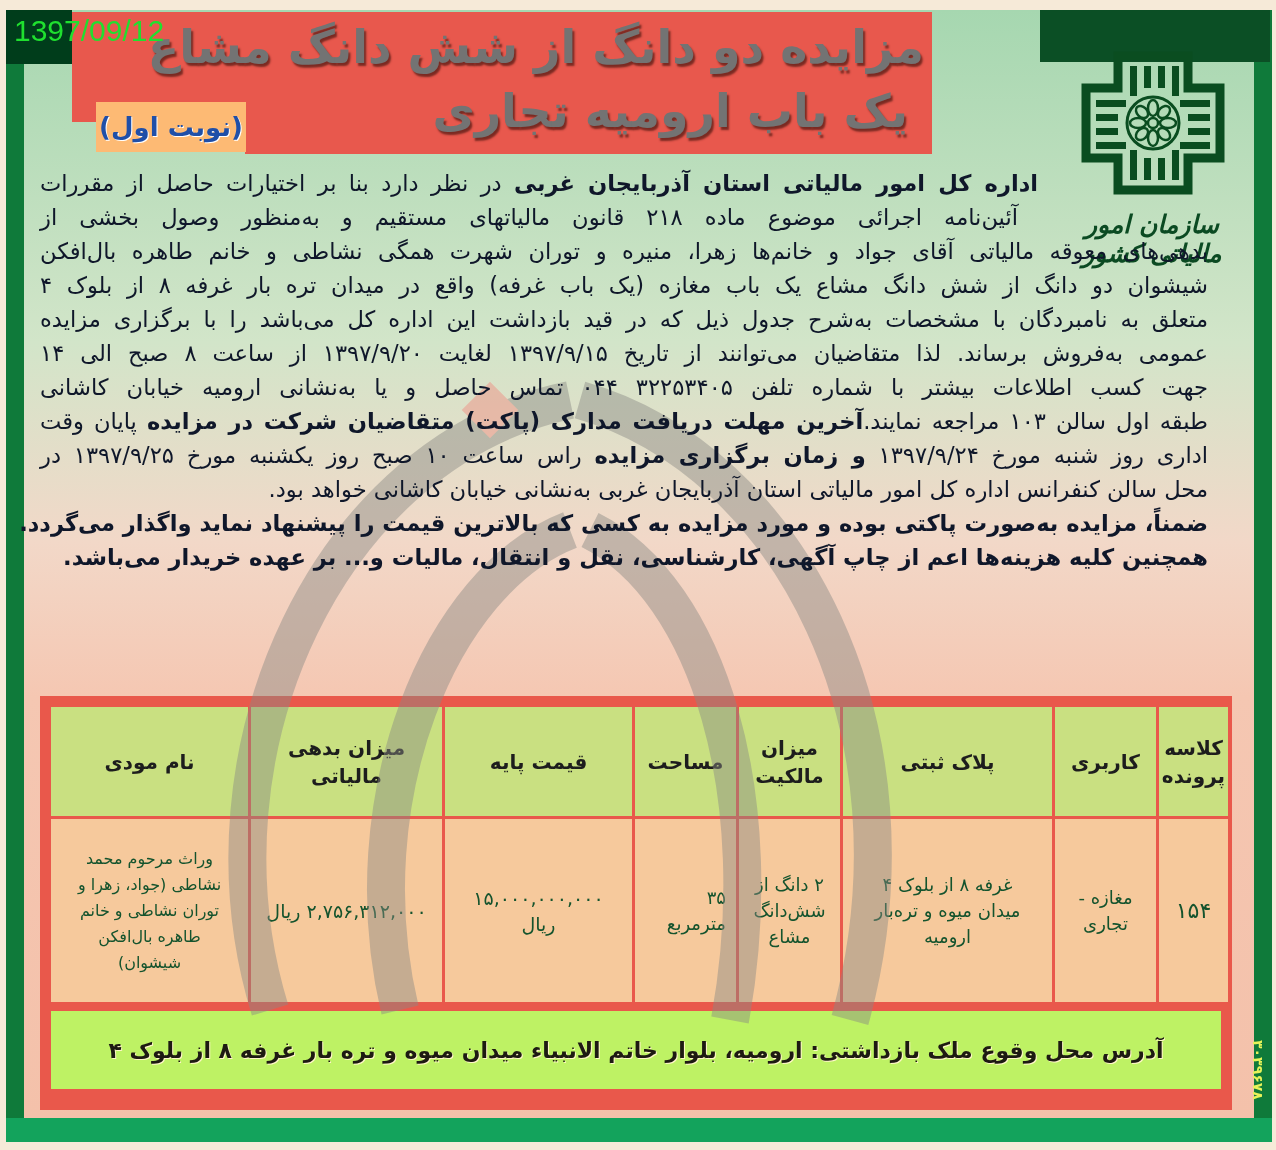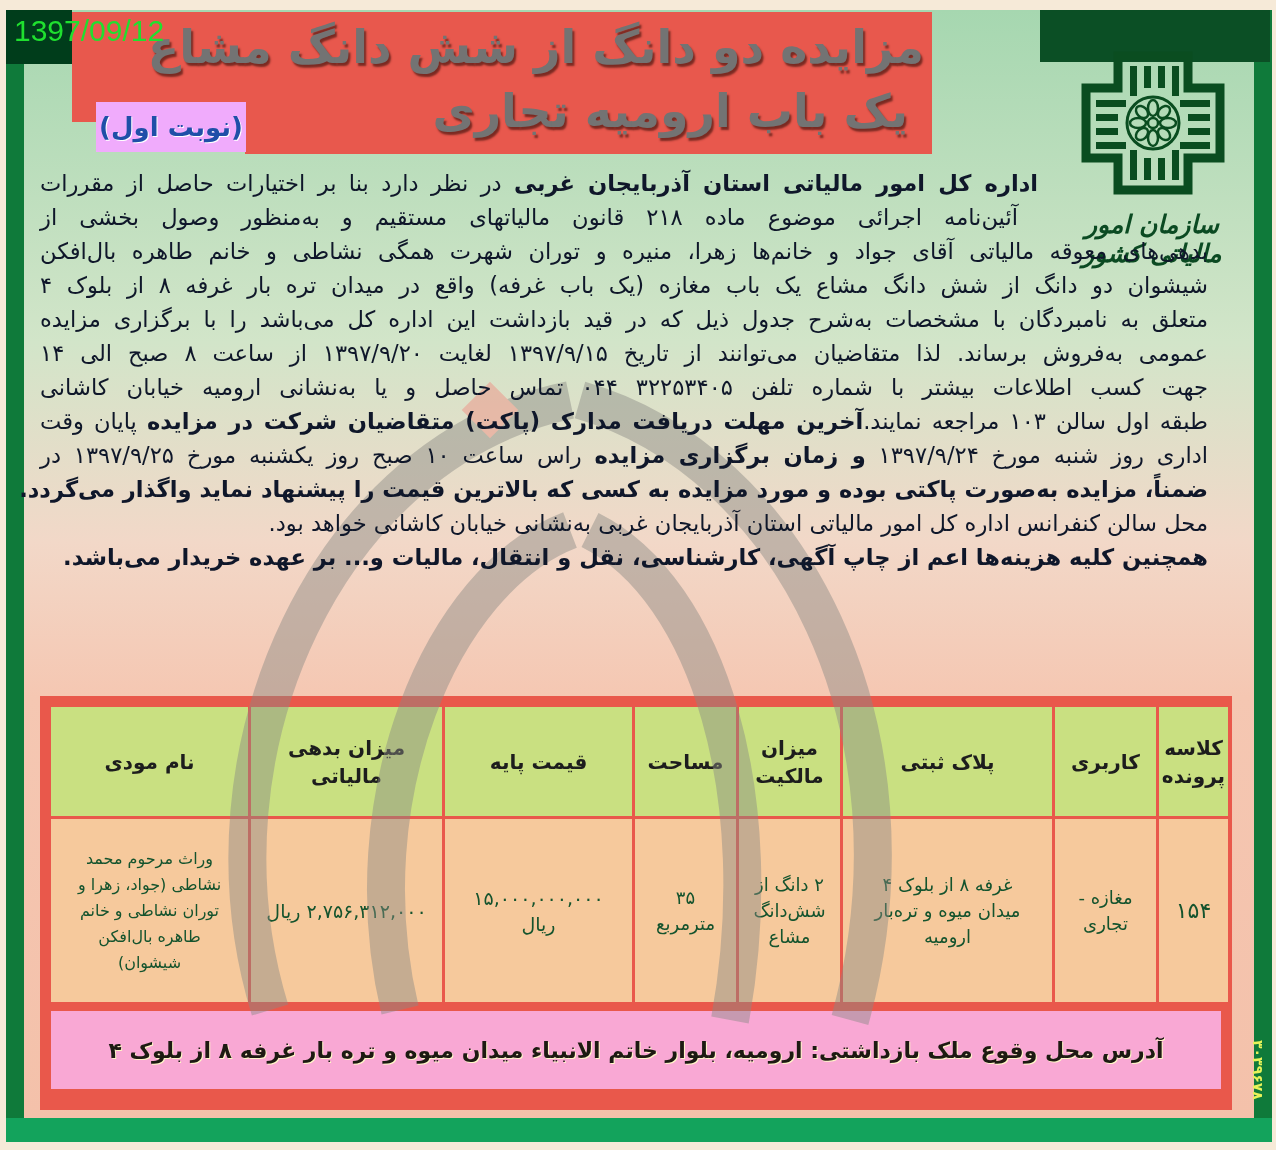--- a/index.html
+++ b/index.html
@@ -28,21 +28,21 @@
     background: #e8584d;
   }
   .title-box-tail { position: absolute; left: 245px; top: 110px; width: 687px; height: 44px; background: #e8584d; }
   .title-line {
     position: absolute; right: 360px; font-family: "DejaVu Sans", sans-serif; font-weight: bold;
     color: #737373; text-shadow: 2px 3px 2px #7a2a22; direction: rtl; white-space: nowrap;
   }
   .title-line-1 { top: 20px; right: 352px; font-size: 46px; }
   .title-line-2 { top: 84px; right: 368px; font-size: 46px; }
   .round-badge {
-    position: absolute; left: 96px; top: 102px; width: 150px; height: 50px; background: #f0abfc;
+    position: absolute; left: 96px; top: 102px; width: 150px; height: 50px; background: #fdba74;
     display: flex; align-items: center; justify-content: center;
   }
   .round-badge span { font-weight: bold; font-size: 26px; color: #1f4fa8; text-shadow: 1px 1px 0 #fff; direction: rtl; }
 
   .logo {
     position: absolute; right: 48px; top: 48px; width: 150px; height: 150px;
   }
   .logo-caption {
     position: absolute; right: 34px; top: 210px; width: 180px; font-family: "DejaVu Serif", serif;
     font-size: 25px; color: #0b4a22; font-style: italic; font-weight: bold; direction: rtl; text-align: center;
@@ -64,21 +64,21 @@
     background: #e9584b; padding: 8px;
   }
   table.info {
     width: 100%; border-collapse: collapse; direction: rtl; table-layout: fixed;
     font-size: 18px; text-align: center;
   }
   table.info td, table.info th { border: 3px solid #e9584b; vertical-align: middle; }
   table.info th { background: #c9e081; height: 112px; font-weight: bold; font-size: 20px; color: #1d1d1d; line-height: 28px; }
   table.info td { background: #f6c99c; height: 186px; line-height: 26px; color: #14532d; }
   .addr-row {
-    margin-top: 3px; height: 84px; background: #f9a8d4; border: 3px solid #e9584b;
+    margin-top: 3px; height: 84px; background: #bef264; border: 3px solid #e9584b;
     display: flex; align-items: center; justify-content: center; direction: rtl;
     font-weight: bold; font-size: 22px; color: #1d1a12; text-shadow: 1px 1px 0 #fff6c8;
   }
   .side-code {
     position: absolute; right: 10px; top: 1040px; writing-mode: vertical-rl; font-size: 14px; font-weight: bold;
     color: #e7f35a; z-index: 15;
   }
 </style>
 </head>
 <body>
@@ -170,25 +170,25 @@
   </span>
   <span class="line">
     <span>جهت کسب اطلاعات بیشتر با شماره تلفن ۳۲۲۵۳۴۰۵ ۰۴۴ تماس حاصل و یا به‌نشانی ارومیه خیابان کاشانی</span>
   </span>
   <span class="line">
     <span>طبقه اول سالن ۱۰۳ مراجعه نمایند.</span><span class="b">آخرین مهلت دریافت مدارک (پاکت) متقاضیان شرکت در مزایده</span><span> پایان وقت</span>
   </span>
   <span class="line">
     <span>اداری روز شنبه مورخ ۱۳۹۷/۹/۲۴ </span><span class="b">و زمان برگزاری مزایده</span><span> راس ساعت ۱۰ صبح روز یکشنبه مورخ ۱۳۹۷/۹/۲۵ در</span>
   </span>
+  <span class="line short">
+    <span>محل سالن کنفرانس اداره کل امور مالیاتی استان آذربایجان غربی به‌نشانی خیابان کاشانی خواهد بود.</span>
+  </span>
   <span class="line bold-line">
     <span>ضمناً، مزایده به‌صورت پاکتی بوده و مورد مزایده به کسی که بالاترین قیمت را پیشنهاد نماید واگذار می‌گردد.</span>
-  </span>
-  <span class="line short">
-    <span>محل سالن کنفرانس اداره کل امور مالیاتی استان آذربایجان غربی به‌نشانی خیابان کاشانی خواهد بود.</span>
   </span>
   <span class="line short bold-line">
     <span>همچنین کلیه هزینه‌ها اعم از چاپ آگهی، کارشناسی، نقل و انتقال، مالیات و... بر عهده خریدار می‌باشد.</span>
   </span>
 </div>
 
 <div class="table-wrap">
   <table class="info">
     <colgroup>
       <col style="width:72px">
@@ -209,21 +209,21 @@
       <th>مساحت</th>
       <th>قیمت پایه</th>
       <th>میزان بدهی مالیاتی</th>
       <th>نام مودی</th>
     </tr>
     <tr>
       <td style="font-size:22px;">۱۵۴</td>
       <td>مغازه - تجاری</td>
       <td style="font-size:18px;padding:0 18px;">غرفه ۸ از بلوک ۴ میدان میوه و تره‌بار ارومیه</td>
       <td style="padding:0 6px;">۲ دانگ از شش‌دانگ مشاع</td>
-      <td style="padding:0 10px;">۳۵ مترمربع</td>
+      <td style="padding:0 10px;text-align:right;">۳۵ مترمربع</td>
       <td style="font-size:19px;padding:0 14px;">۱۵,۰۰۰,۰۰۰,۰۰۰ ریال</td>
       <td style="font-size:19px;padding:0 14px;">۲,۷۵۶,۳۱۲,۰۰۰ ریال</td>
       <td style="font-size:16px;padding:0 16px;">وراث مرحوم محمد نشاطی (جواد، زهرا و توران نشاطی و خانم طاهره بال‌افکن شیشوان)</td>
     </tr>
   </tbody>
     </table>
   <div class="addr-row">آدرس محل وقوع ملک بازداشتی: ارومیه، بلوار خاتم الانبیاء میدان میوه و تره بار غرفه ۸ از بلوک ۴</div>
 </div>
 
 <div class="side-code">۳۰۳۹۶۷۸</div>

